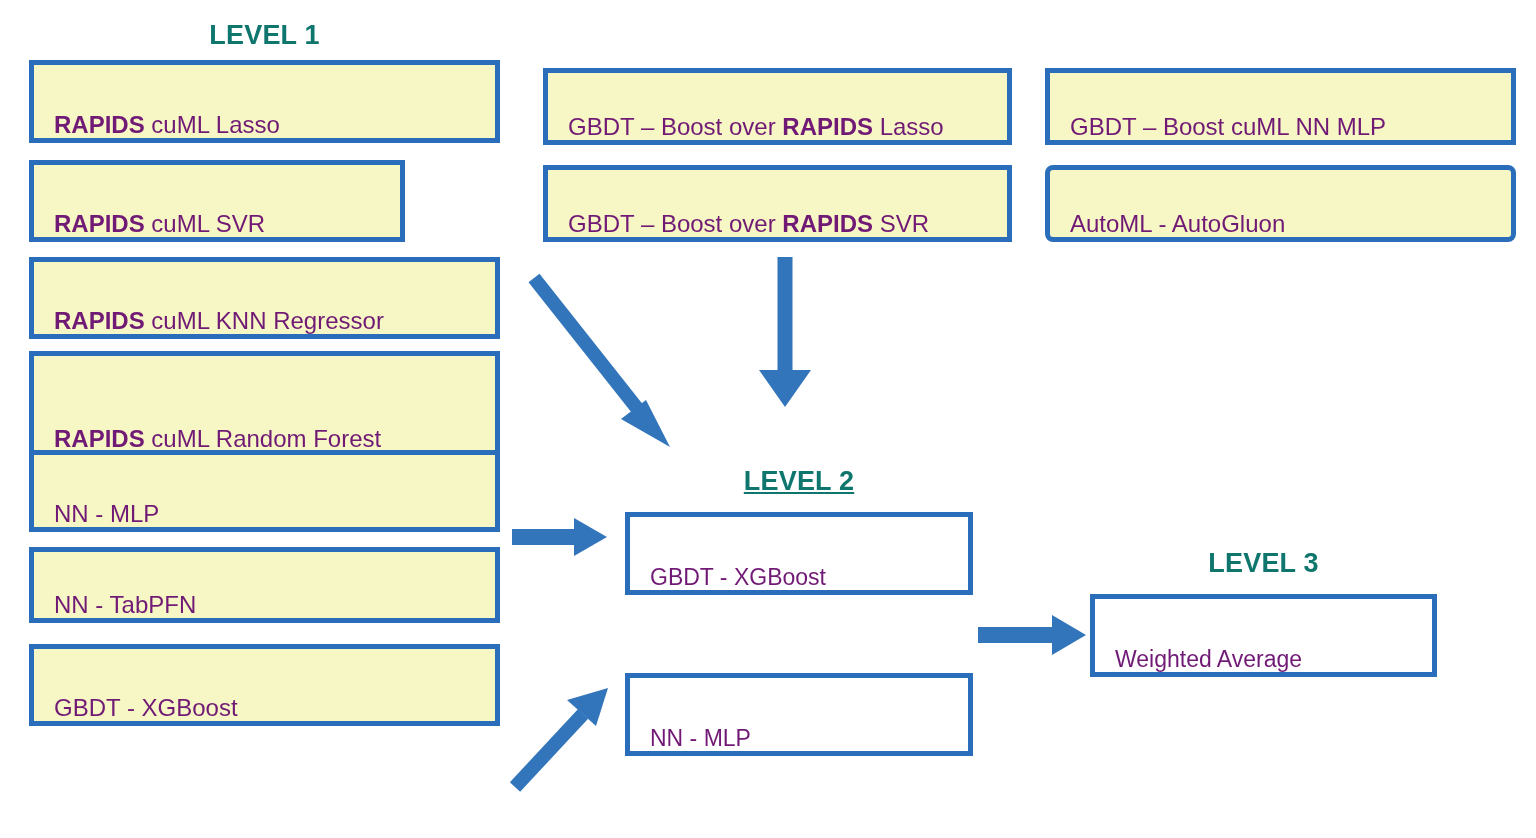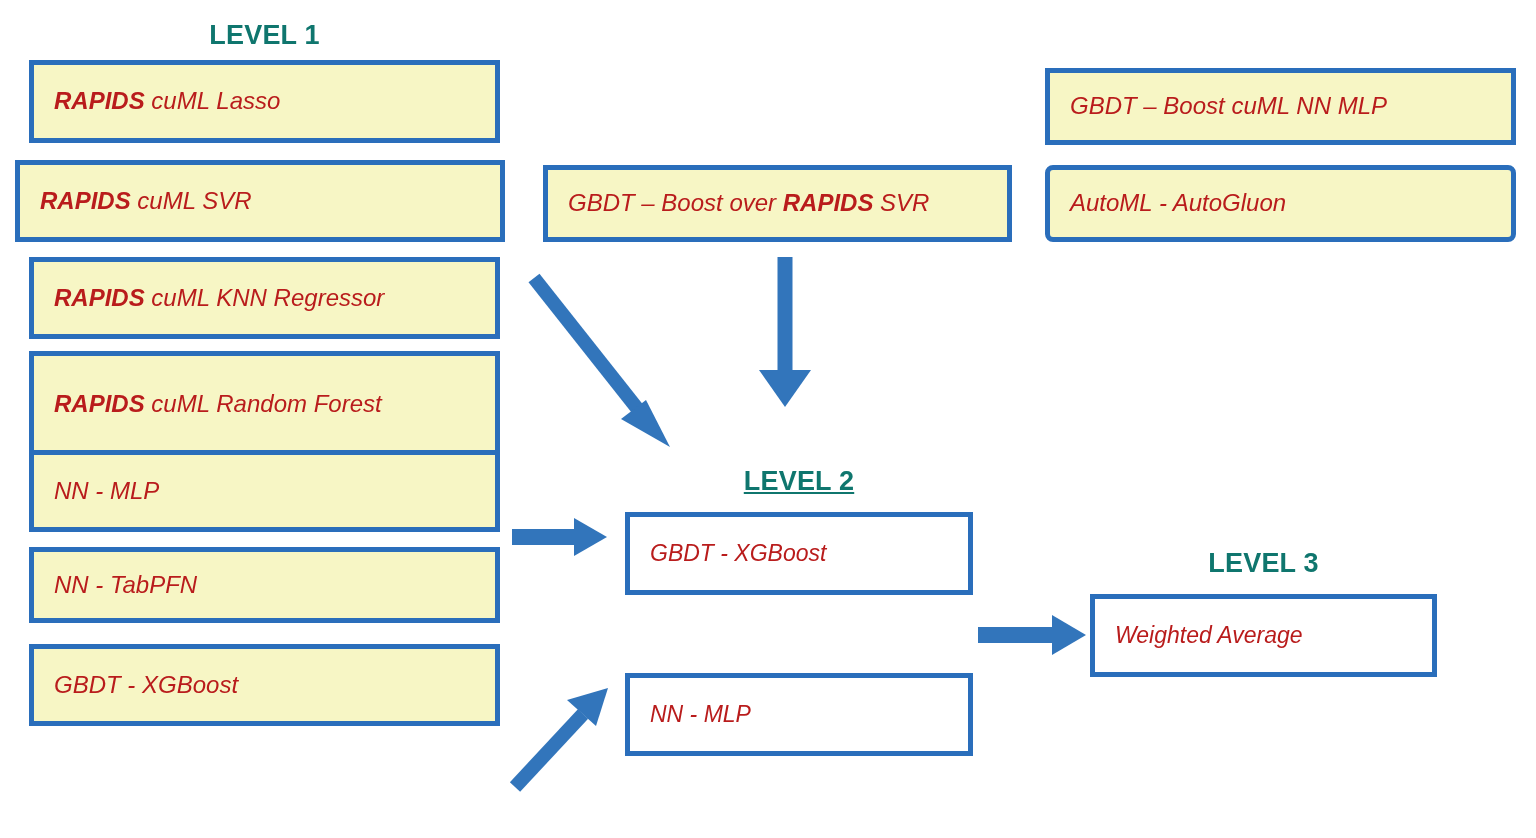--- a/index.html
+++ b/index.html
@@ -27,26 +27,25 @@
     letter-spacing: 0.2px;
     white-space: nowrap;
     text-align: center;
   }
 
   
   .node {
     position: absolute;
     box-sizing: border-box;
     display: flex;
-    align-items: center;
+    align-items: flex-end;
     border: 5px solid #2a6ebb;
     font-size: 24px;
-    color: #b91c1c;
+    color: #701a75;
     line-height: 1.1;
-    font-style: italic;
   }
   .node .label {
     padding-left: 20px;
     white-space: nowrap;
   }
   .node.yellow {
     background: #f7f6c5;
   }
   .node.white {
     background: #ffffff;
@@ -72,21 +71,21 @@
 <body>
 
 <div id="canvas">
 
   <div class="level-heading" style="left:29px; top:20px; width:471px;">LEVEL 1</div>
 
   <div class="node yellow" style="left:29px; top:60px; width:471px; height:83px;">
     <span class="label"><b>RAPIDS</b><span> cuML Lasso</span></span>
   </div>
 
-  <div class="node yellow" style="left:15px; top:160px; width:490px; height:82px;">
+  <div class="node yellow" style="left:29px; top:160px; width:376px; height:82px;">
     <span class="label"><b>RAPIDS</b><span> cuML SVR</span></span>
   </div>
 
   <div class="node yellow" style="left:29px; top:257px; width:471px; height:82px;">
     <span class="label"><b>RAPIDS</b><span> cuML KNN Regressor</span></span>
   </div>
 
   <div class="node yellow" style="left:29px; top:351px; width:471px; height:106px;">
     <span class="label"><b>RAPIDS</b><span> cuML Random Forest</span></span>
   </div>
@@ -97,20 +96,23 @@
 
   <div class="node yellow" style="left:29px; top:547px; width:471px; height:76px;">
     <span class="label"><b></b><span>NN - TabPFN</span></span>
   </div>
 
   <div class="node yellow" style="left:29px; top:644px; width:471px; height:82px;">
     <span class="label"><b></b><span>GBDT - XGBoost</span></span>
   </div>
 
 
+  <div class="node yellow" style="left:543px; top:68px; width:469px; height:77px;">
+    <span class="label"><span>GBDT – Boost over </span><b>RAPIDS</b><span> Lasso</span></span>
+  </div>
 
   <div class="node yellow" style="left:543px; top:165px; width:469px; height:77px;">
     <span class="label"><span>GBDT – Boost over </span><b>RAPIDS</b><span> SVR</span></span>
   </div>
 
   <div class="node yellow" style="left:1045px; top:68px; width:471px; height:77px;">
     <span class="label"><span>GBDT – Boost cuML NN MLP</span></span>
   </div>
 
   <div class="node yellow" style="left:1045px; top:165px; width:471px; height:77px;border-radius:8px;">

